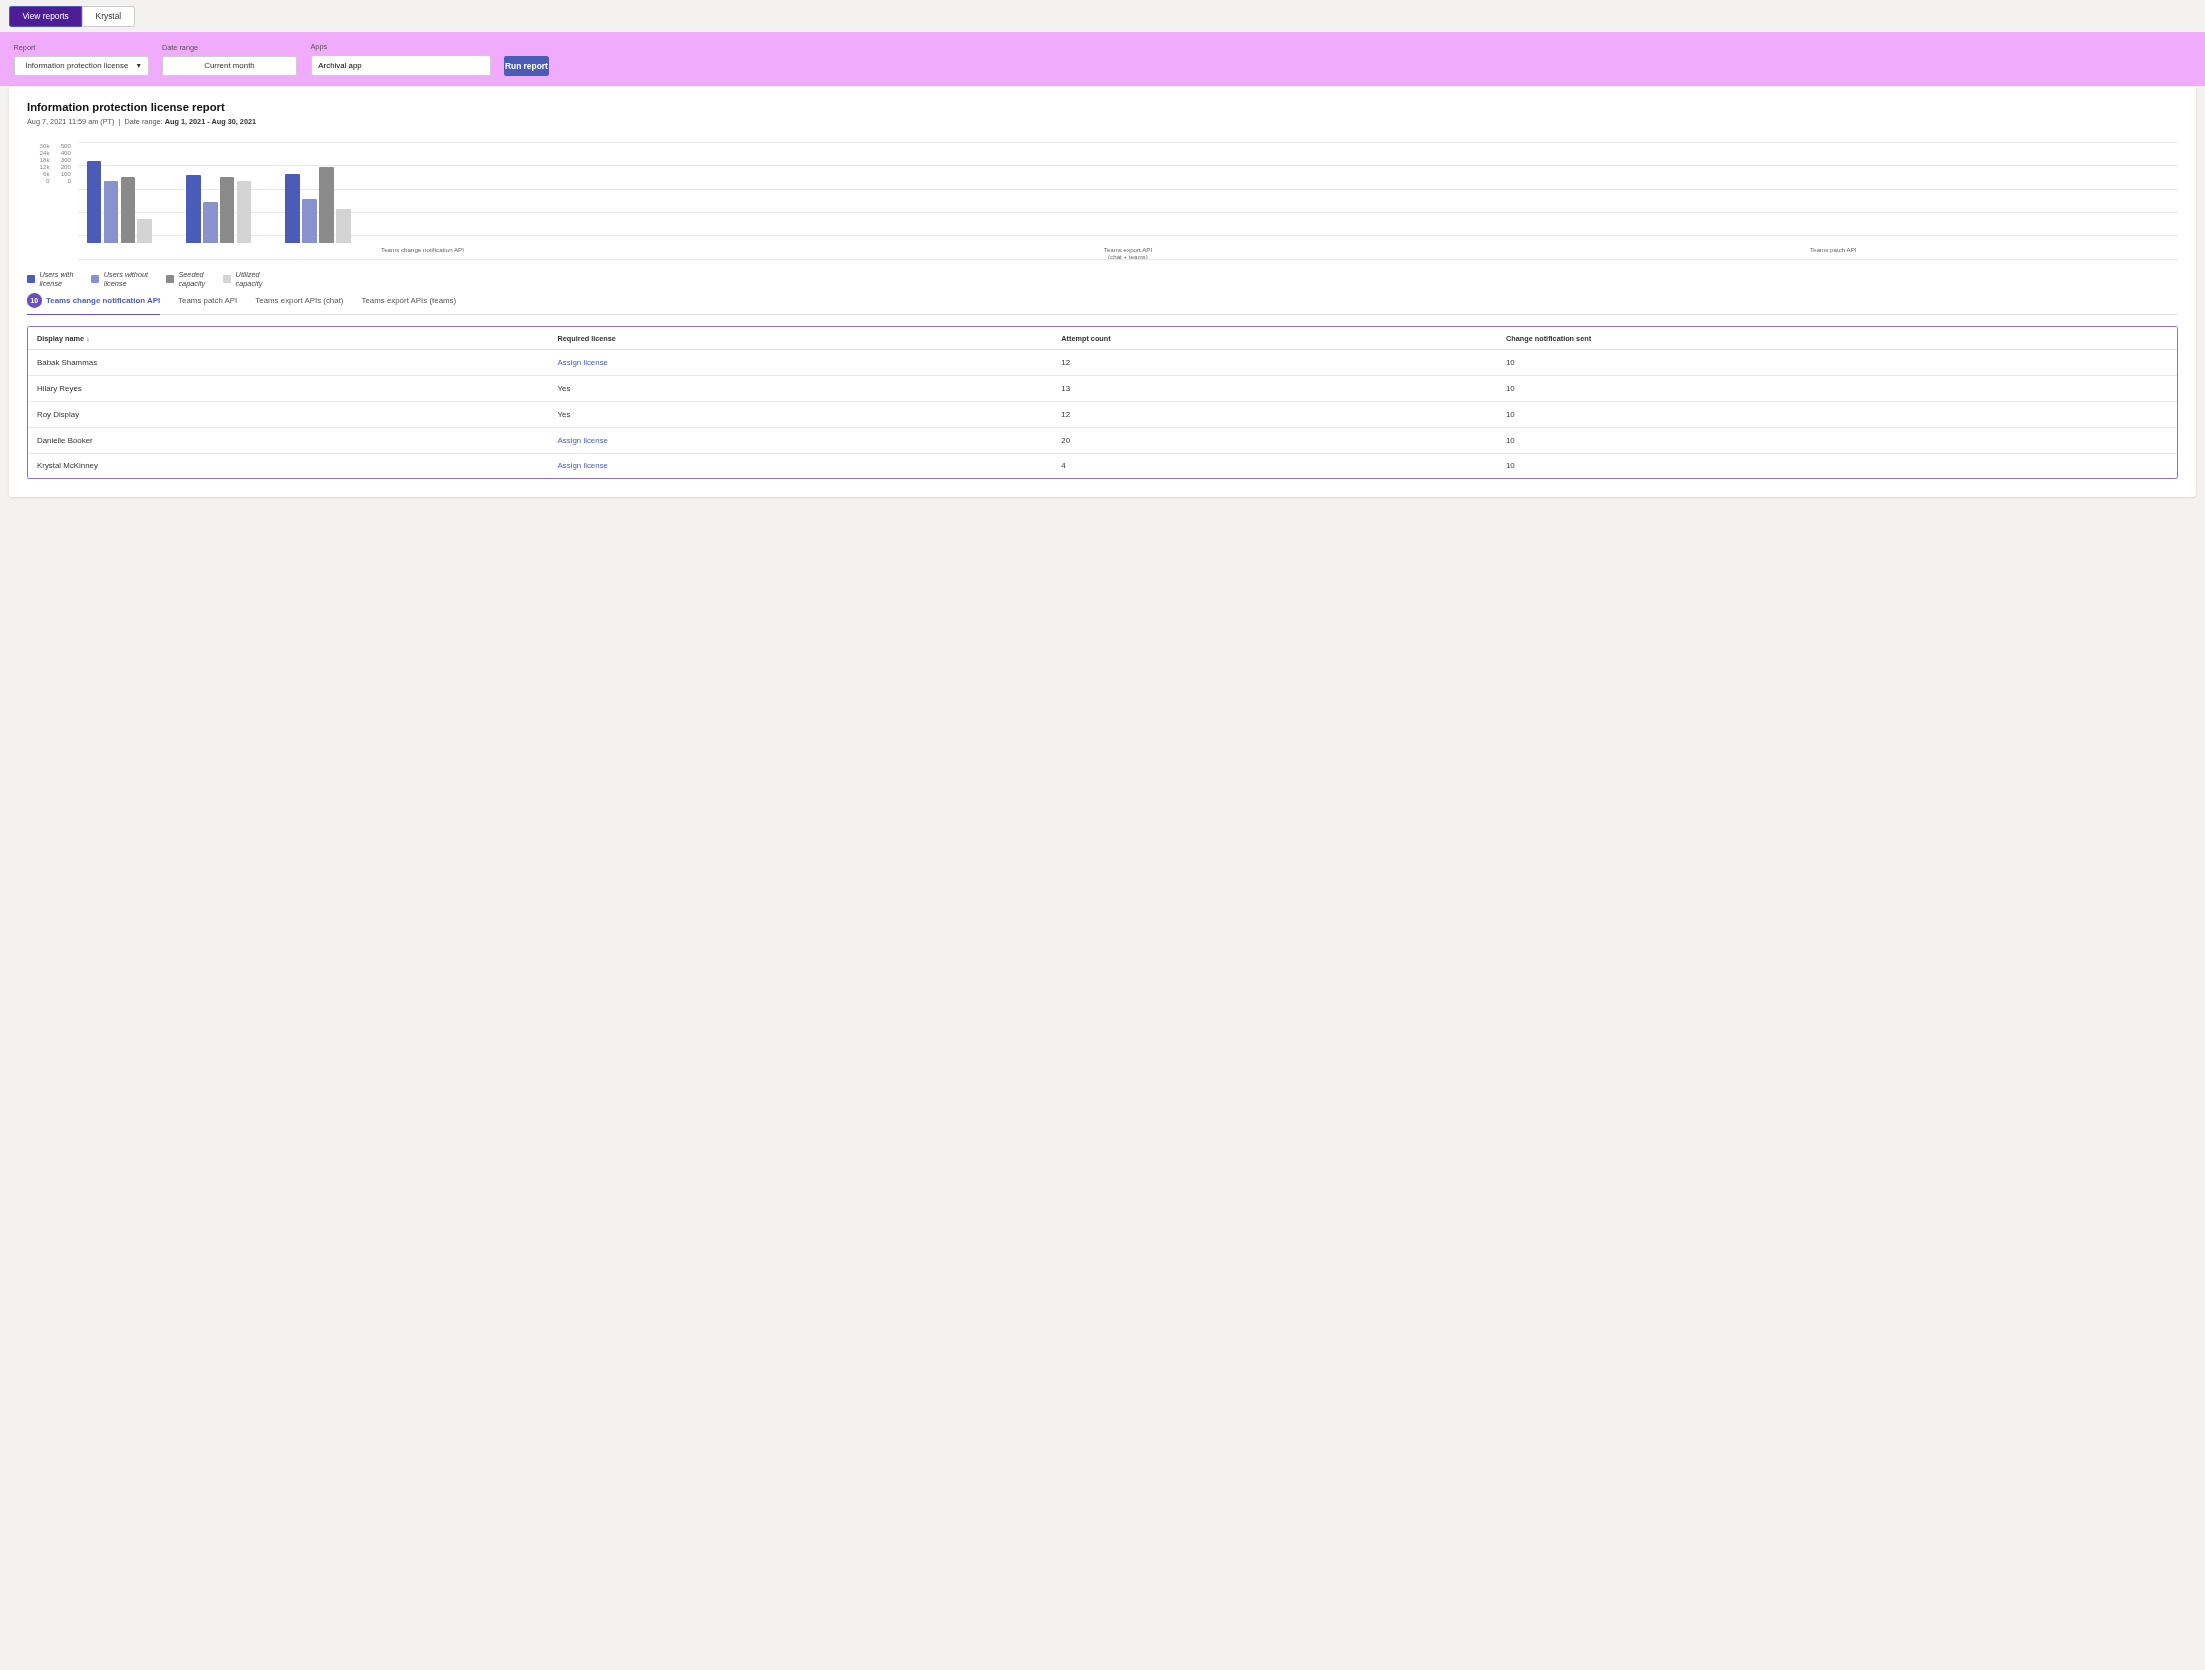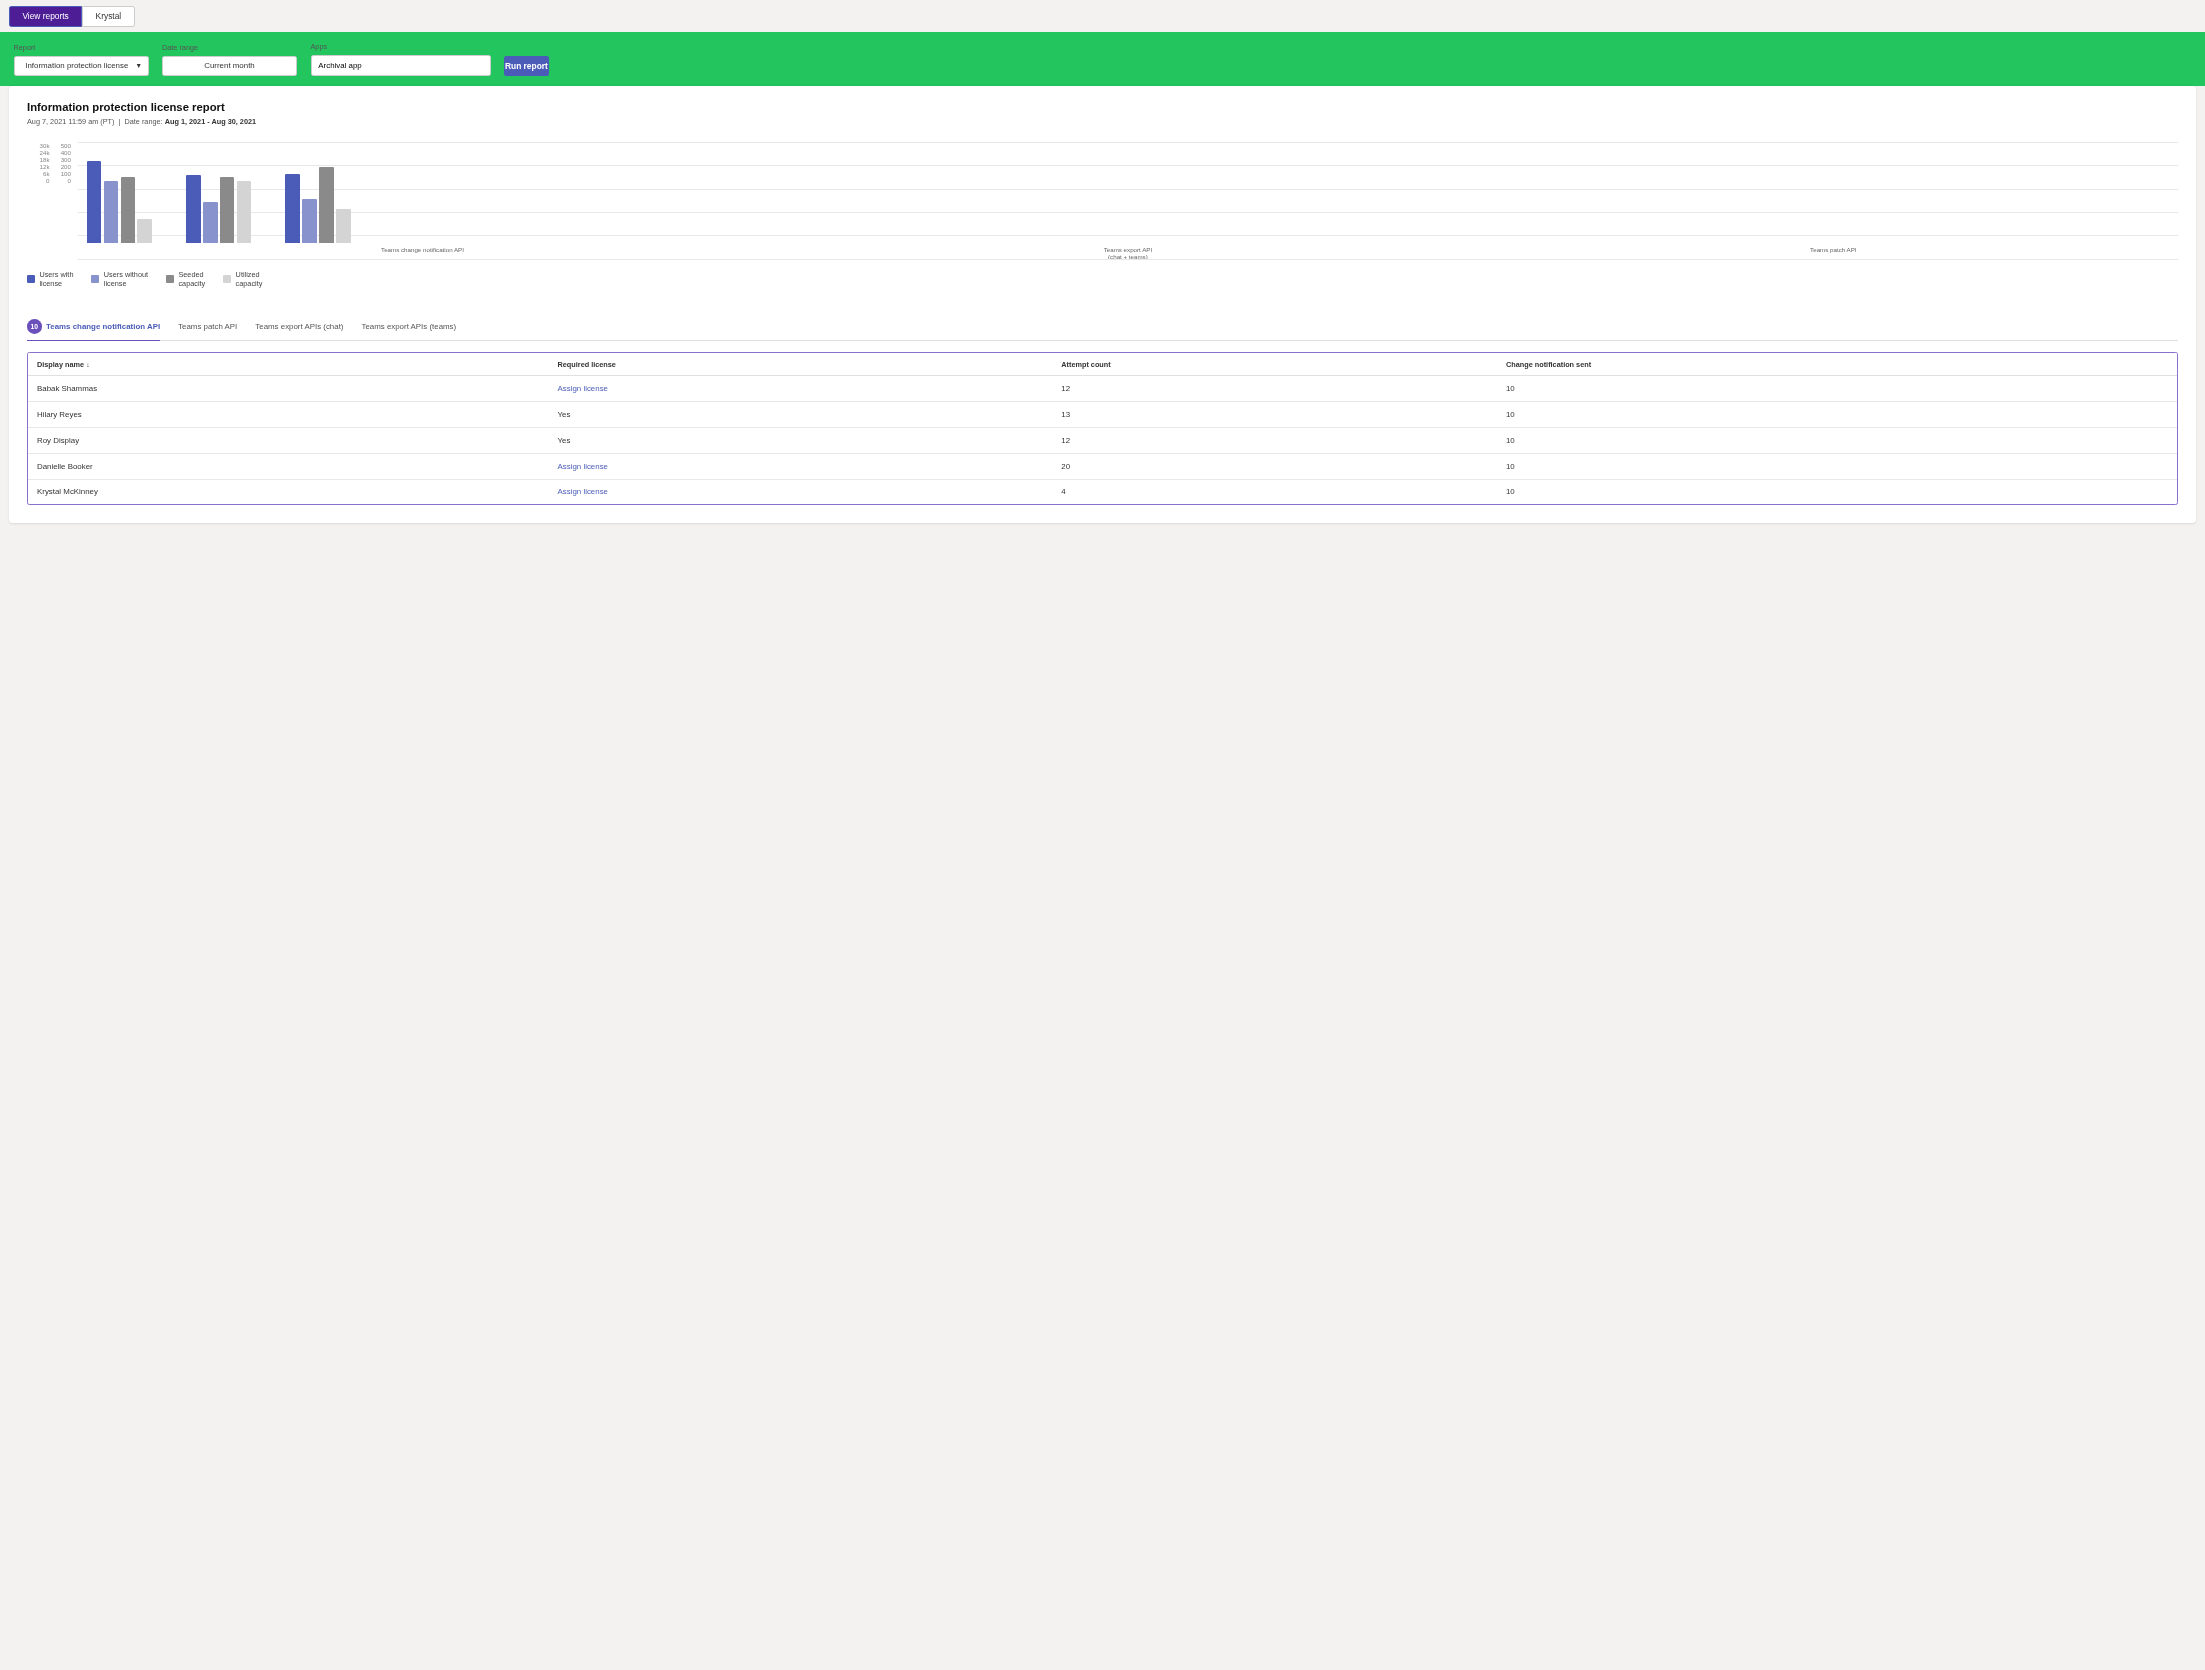--- a/index.html
+++ b/index.html
@@ -33,21 +33,21 @@
     }
     .toolbar-btn:first-child { border-radius: 2.3px 0 0 2.3px; }
     .toolbar-btn:last-child { border-radius: 0 2.3px 2.3px 0; }
 
     
     .filter-row {
       display: flex;
       align-items: flex-end;
       padding: 10px 13.5px;
       gap: 13.5px;
-      background: #22c55e;
+      background: #f0abfc;
     }
     .filter-group {
       display: flex;
       flex-direction: column;
       gap: 3.4px;
     }
     .filter-label {
       font-size: 7.3px;
       color: #555;
       font-weight: 500;
@@ -184,21 +184,22 @@
       color: #666;
       text-align: center;
       flex: 1;
     }
 
     
     .legend {
       display: flex;
       gap: 18px;
       margin-top: 10px;
-      margin-bottom: 27px;
+      margin-bottom: 1px;
+      font-style: italic;
     }
     .legend-item {
       display: flex;
       align-items: center;
       gap: 4.5px;
       font-size: 7.3px;
       color: #444;
     }
     .legend-color {
       width: 7.9px;

